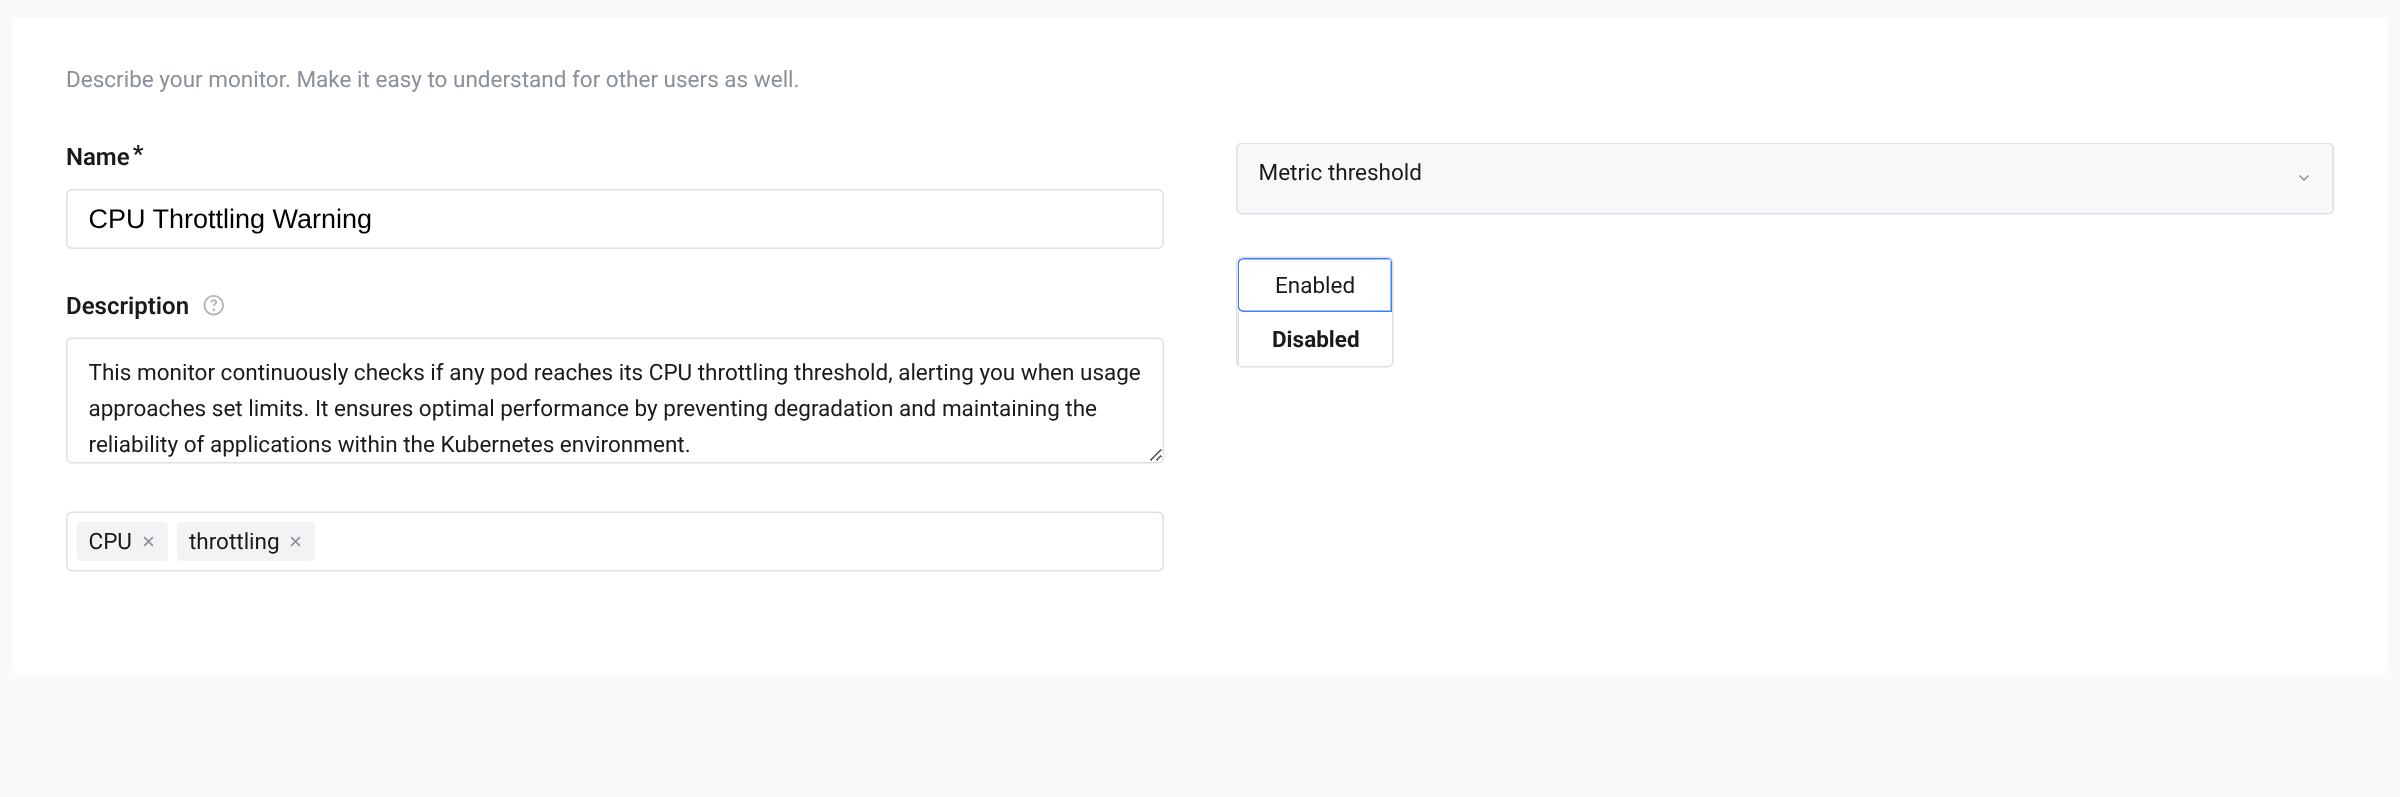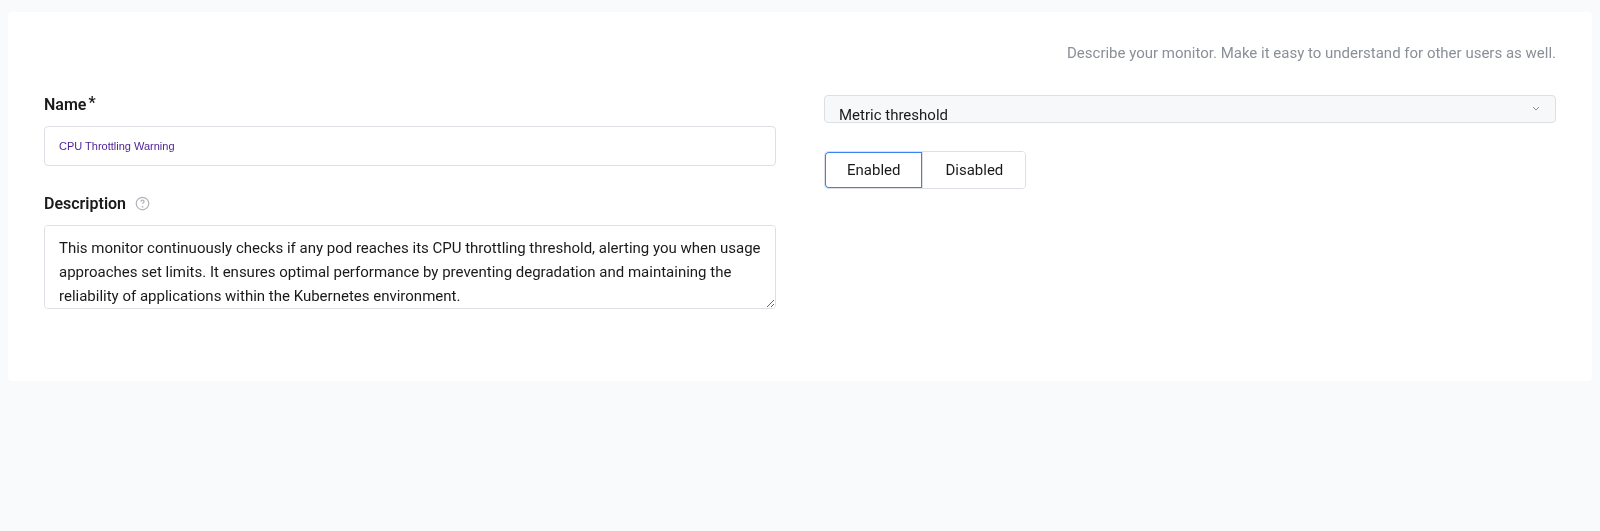--- a/index.html
+++ b/index.html
@@ -20,21 +20,20 @@
     .section-title {
       font-size: 22px;
       font-weight: 700;
       color: #1a1a1a;
       margin-bottom: 10px;
     }
     .section-subtitle {
       font-size: 15px;
       color: #8a8f98;
       margin-bottom: 32px;
-      text-align: right;
     }
     .form-row {
       display: flex;
       gap: 48px;
       margin-top: 33px;
     }
     .form-col {
       flex: 1;
       min-width: 0;
     }
@@ -63,22 +62,22 @@
       align-items: center;
       justify-content: center;
       width: 16px;
       height: 16px;
       color: #b0b4ba;
     }
     .text-input {
       width: 100%;
       height: 40px;
       padding: 0 14px;
-      font-size: 11px;
-      color: #4c1d95;
+      font-size: 18px;
+      color: #000000;
       border: 1px solid #dcdfe4;
       border-radius: 4px;
       background: #fff;
       outline: none;
     }
     .textarea-input {
       width: 100%;
       min-height: 84px;
       padding: 10px 14px;
       font-size: 15px;
@@ -90,21 +89,21 @@
       resize: both;
       outline: none;
       font-family: inherit;
     }
     .select-wrap {
       position: relative;
       width: 100%;
     }
     .select-input {
       width: 100%;
-      height: 28px;
+      height: 48px;
       padding: 0 36px 0 14px;
       font-size: 15px;
       line-height: 38px;
       color: #1a1a1a;
       border: 1px solid #dcdfe4;
       border-radius: 4px;
       background: #f7f8f9;
       cursor: pointer;
     }
     .select-caret {
@@ -113,32 +112,34 @@
       top: 50%;
       transform: translateY(-50%);
       color: #8a8f98;
       pointer-events: none;
     }
     .segmented {
       display: inline-flex;
       border: 1px solid #dcdfe4;
       border-radius: 4px;
       overflow: hidden;
+      flex-direction: column;
     }
     .segmented-btn {
       padding: 9px 22px;
       font-size: 15px;
       color: #1a1a1a;
       background: #fff;
       border: none;
       cursor: pointer;
       font-family: inherit;
     }
     .segmented-btn + .segmented-btn {
       border-left: 1px solid #dcdfe4;
+      font-weight: bold;
     }
     .segmented-btn.active {
       box-shadow: inset 0 0 0 1px #3b82f6;
       border-radius: 4px 0 0 4px;
       position: relative;
       z-index: 1;
     }
     .tags-input {
       display: flex;
       align-items: center;
@@ -199,20 +200,38 @@
                 <circle cx="12" cy="12" r="10"></circle>
                 <path d="M9.5 9a2.5 2.5 0 0 1 5 0c0 1.5-2.5 2-2.5 3.5"></path>
                 <circle cx="12" cy="17" r="0.5" fill="currentColor"></circle>
               </svg>
           </span>
         </div>
         <textarea class="textarea-input" style="">This monitor continuously checks if any pod reaches its CPU throttling threshold, alerting you when usage approaches set limits. It ensures optimal performance by preventing degradation and maintaining the reliability of applications within the Kubernetes environment.</textarea>
       </div>
 
       <div class="form-group">
+        <div class="tags-input">
+          <span class="tag">
+            <span>CPU</span>
+            <span class="tag-remove">
+              <svg width="10" height="10" viewBox="0 0 24 24" stroke="currentColor" stroke-width="2.5">
+                  <path d="M5 5 L19 19 M19 5 L5 19"></path>
+                </svg>
+            </span>
+          </span>
+          <span class="tag">
+            <span>throttling</span>
+            <span class="tag-remove">
+              <svg width="10" height="10" viewBox="0 0 24 24" stroke="currentColor" stroke-width="2.5">
+                  <path d="M5 5 L19 19 M19 5 L5 19"></path>
+                </svg>
+            </span>
+          </span>
+        </div>
       </div>
 
     </div>
 
     <div class="form-col">
 
       <div class="form-group">
         <div class="select-wrap">
           <div class="select-input">Metric threshold</div>
           <span class="select-caret">

